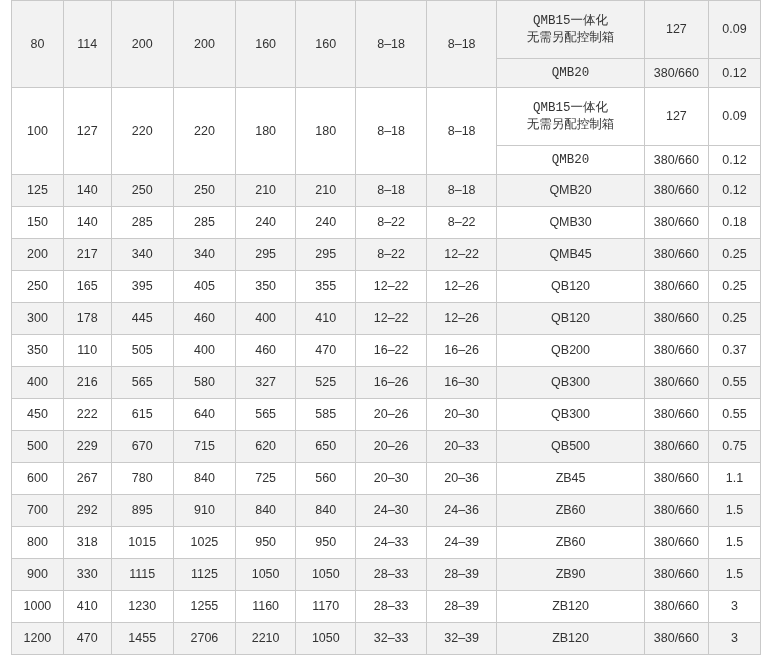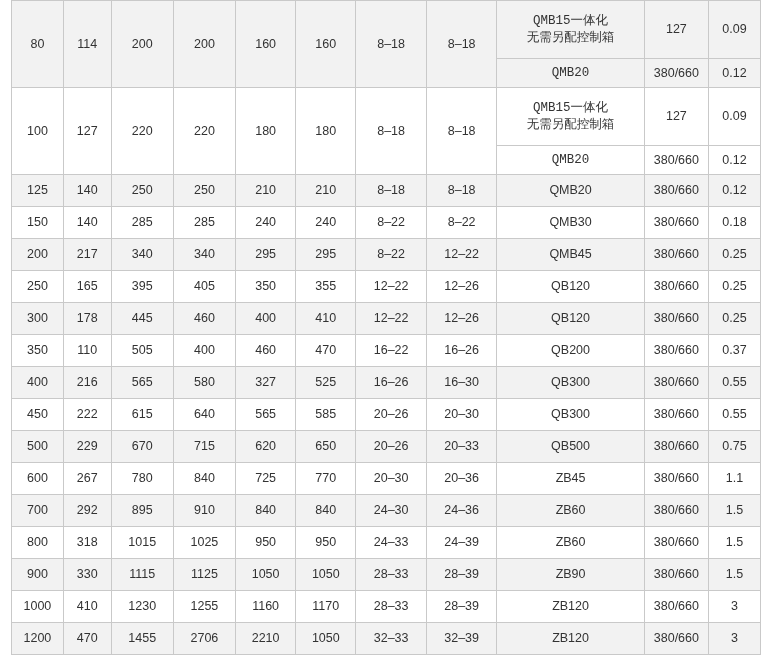--- a/index.html
+++ b/index.html
@@ -213,21 +213,21 @@
         <td>QB500</td>
         <td>380/660</td>
         <td>0.75</td>
       </tr>
       <tr class="band-plain row-h-norm">
         <td>600</td>
         <td>267</td>
         <td>780</td>
         <td>840</td>
         <td>725</td>
-        <td>770</td>
+        <td>560</td>
         <td>20–30</td>
         <td>20–36</td>
         <td>ZB45</td>
         <td>380/660</td>
         <td>1.1</td>
       </tr>
       <tr class="band-shaded row-h-norm">
         <td>700</td>
         <td>292</td>
         <td>895</td>

